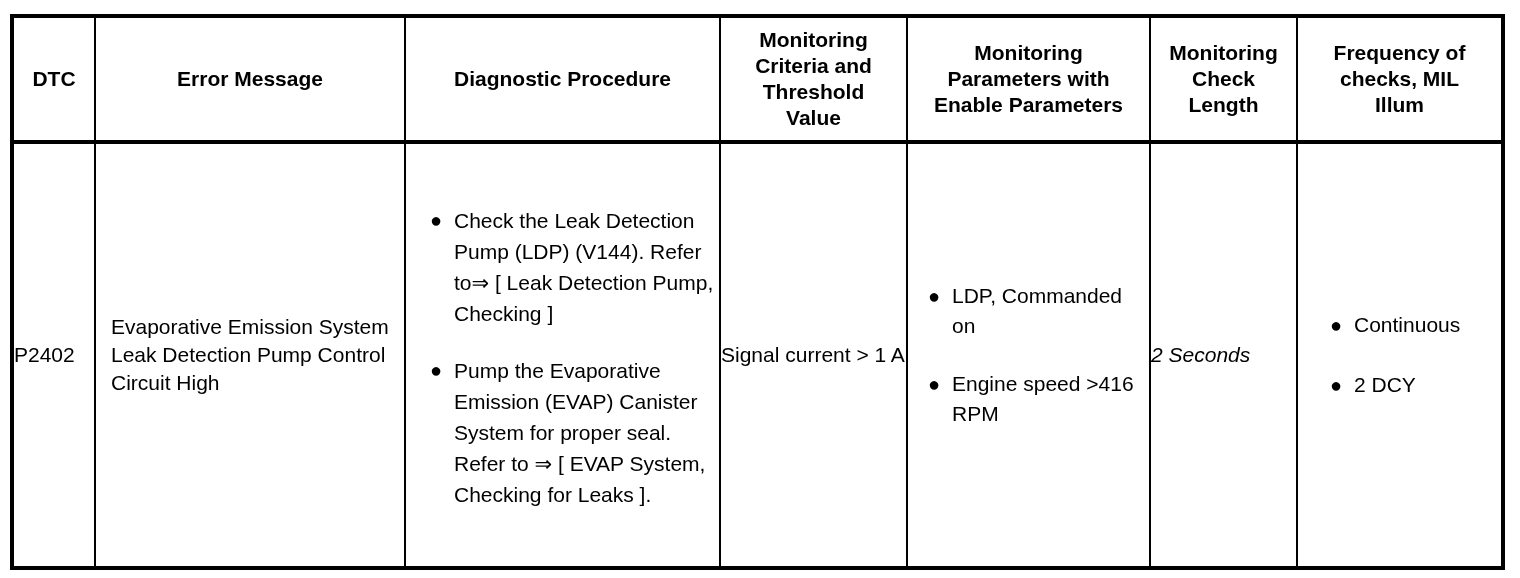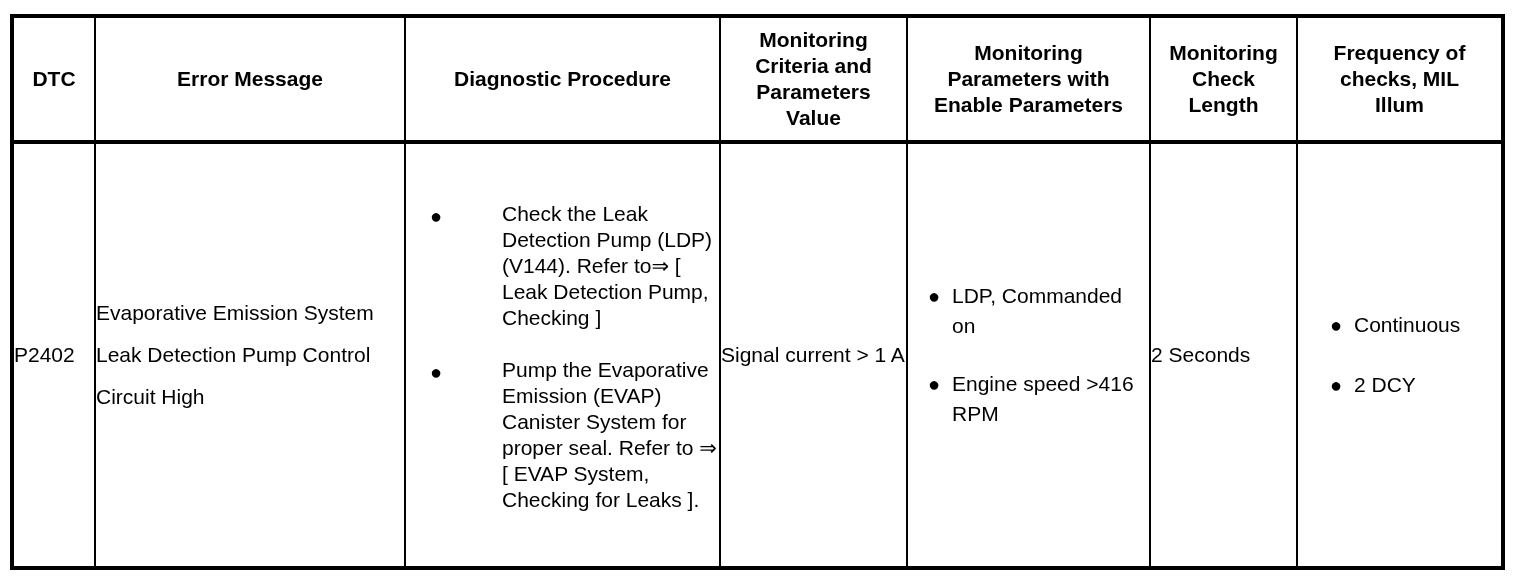--- a/index.html
+++ b/index.html
@@ -62,30 +62,32 @@
   .cell-dtc {
     padding-left: 10px;
     padding-right: 6px;
     white-space: nowrap;
   }
   .cell-errmsg {
     padding-left: 14px;
     padding-right: 8px;
   }
   .errmsg-text {
-    line-height: 42px;
+    line-height: 28px;
+    padding-left: 15px;
   }
   .cell-malf {
     padding-left: 10px;
     padding-right: 8px;
     line-height: 30px;
   }
   .cell-mon {
     padding-left: 10px;
     padding-right: 8px;
+    font-style: italic;
   }
 
   ul.blist {
     list-style: none;
     margin: 0;
     padding: 0;
   }
   ul.blist li {
     position: relative;
     padding-left: 30px;
@@ -102,22 +104,21 @@
   }
   ul.blist.diag {
     padding-left: 18px;
     padding-top: 4px;
   }
   ul.blist.diag li + li {
     margin-top: 26px;
   }
   ul.blist.diag li .item-text {
     display: block;
-    line-height: 26px;
-    margin-left: 48px;
+    line-height: 31px;
   }
   ul.blist.diag li .bullet {
     line-height: 31px;
   }
   ul.blist.sec {
     padding-left: 14px;
   }
   ul.blist.sec li + li {
     margin-top: 28px;
   }
@@ -166,21 +167,21 @@
         </td>
         <td>
           <span class="hdr-line">Error Message</span>
         </td>
         <td>
           <span class="hdr-line">Diagnostic Procedure</span>
         </td>
         <td>
           <span class="hdr-line">Monitoring</span>
           <span class="hdr-line">Criteria and</span>
-          <span class="hdr-line">Parameters</span>
+          <span class="hdr-line">Threshold</span>
           <span class="hdr-line">Value</span>
         </td>
         <td>
           <span class="hdr-line">Monitoring</span>
           <span class="hdr-line">Parameters with</span>
           <span class="hdr-line">Enable Parameters</span>
         </td>
         <td>
           <span class="hdr-line">Monitoring</span>
           <span class="hdr-line">Check</span>

